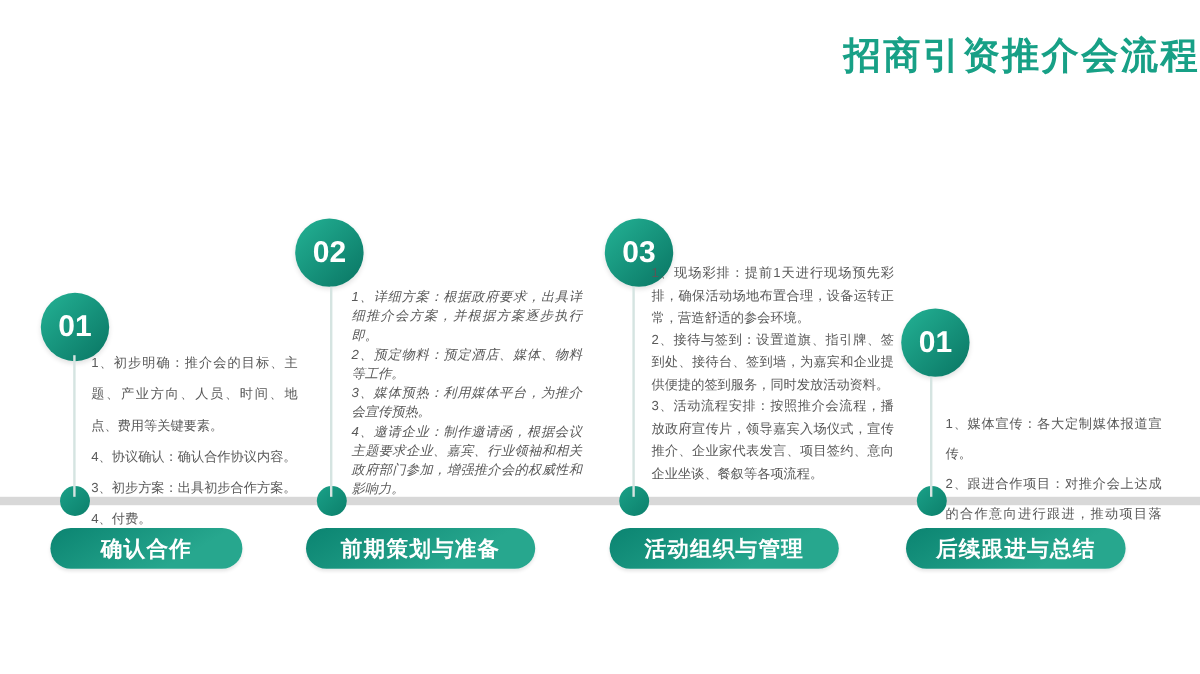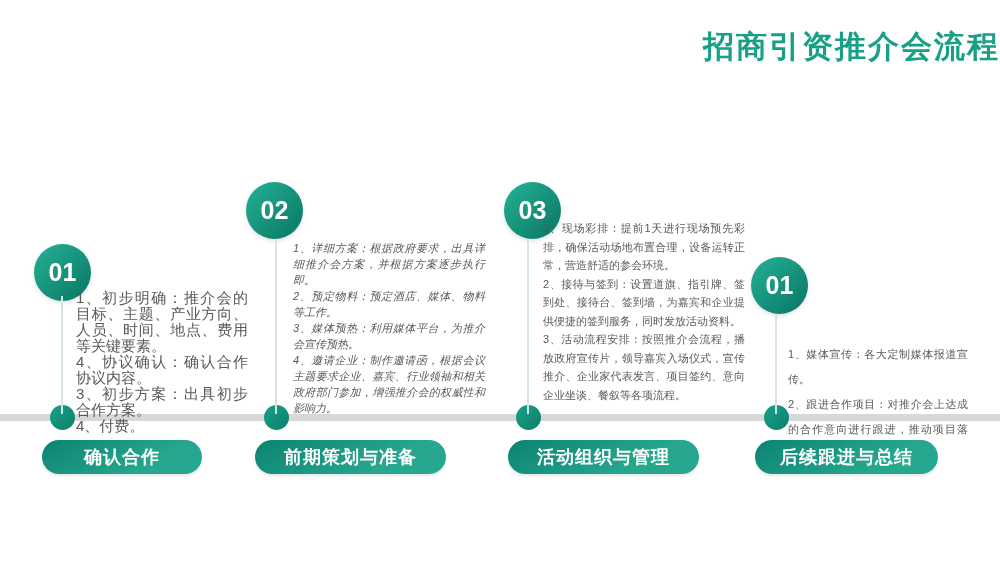--- a/index.html
+++ b/index.html
@@ -43,21 +43,21 @@
   
   .vline{position:absolute;width:2px;background:#d5e4e1;}
   .s1 .vline{left:61px;top:296px;height:118px;}
   .s2 .vline{left:275px;top:239px;height:175px;}
   .s3 .vline{left:527px;top:239px;height:175px;}
   .s4 .vline{left:775px;top:314px;height:100px;}
 
   
   .items{position:absolute;color:#595959;}
   .items p{margin:0;text-align:justify;}
-  .s1 .items{left:76px;top:290px;width:172px;font-size:15px;line-height:16px;}
+  .s1 .items{left:76px;top:290px;width:172px;font-size:11px;line-height:26px;}
   .s2 .items{left:293px;top:240px;width:192px;font-size:11px;line-height:16px;font-style:italic;}
   .s3 .items{left:543px;top:219px;width:202px;font-size:11px;line-height:18.5px;}
   .s4 .items{left:788px;top:318px;width:180px;font-size:11px;line-height:25px;margin-top:24px;}
 
   
   .btn{
     position:absolute;top:440px;height:34px;border-radius:17px;
     background:linear-gradient(150deg,#0b8471 0%,#27a78e 70%);
     color:#ffffff;font-size:18px;font-weight:bold;letter-spacing:1px;
     display:flex;align-items:center;justify-content:center;

